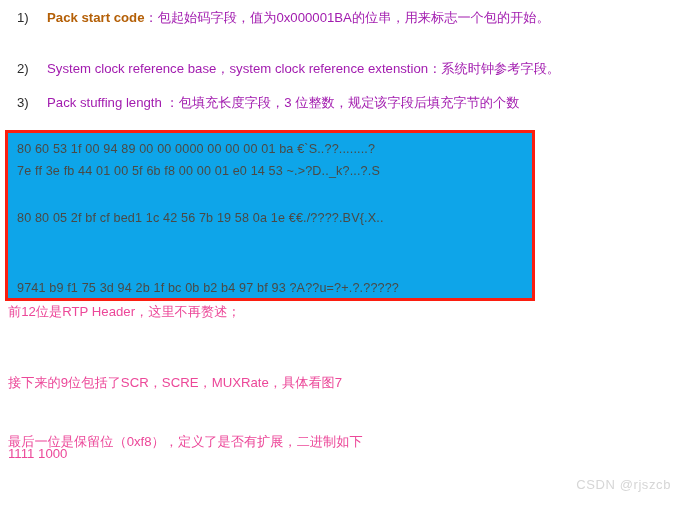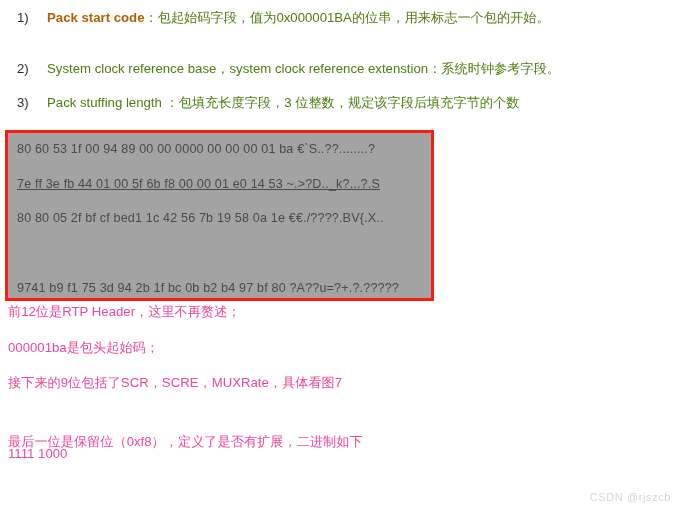--- a/index.html
+++ b/index.html
@@ -47,50 +47,50 @@
     color: #2b2b2b;
   }
   .num-item .body {
     flex: 1 1 auto;
   }
   .num-item .term {
     color: #b45f06;
     font-weight: bold;
   }
   .num-item .rest {
-    color: #4d7c0f;
+    color: #a21caf;
     text-align: center;
   }
 
   #item-1 { top: 10px; position: absolute; left: 0; width: 679px; }
   #item-2 { top: 61px; position: absolute; left: 0; width: 679px; }
   #item-3 { top: 95px; position: absolute; left: 0; width: 679px; }
 
   
   .hex-box {
     position: absolute;
     left: 5px;
     top: 130px;
-    width: 429px;
+    width: 530px;
     height: 171px;
     border: 3px solid #fb1e10;
     box-sizing: border-box;
-    background: #a3a3a3;
+    background: #0ea5e9;
   }
   .hex-line {
     position: absolute;
     left: 9px;
     font-size: 12.6px;
     line-height: 14px;
     color: #4a4a46;
     white-space: pre;
     letter-spacing: 0.15px;
   }
   .hex-line.l0 { top: 9px; }
-  .hex-line.l1 { top: 44px; text-decoration: underline; }
+  .hex-line.l1 { top: 31px; }
   .hex-line.l2 { top: 78px; }
   .hex-line.l3 { top: 113px; }
   .hex-line.l4 { top: 148px; }
 
   
   .para {
     position: absolute;
     left: 8px;
     font-size: 13.2px;
     line-height: 15px;
@@ -101,22 +101,22 @@
   #para-1 { top: 340px; }
   #para-2 { top: 375px; }
   #para-3 { top: 434px; }
   #para-4 { top: 446px; }
   #para-5 { top: 481px; }
 
   
   .watermark {
     position: absolute;
     right: 8px;
-    bottom: 8px;
-    font-size: 11px;
+    bottom: 19px;
+    font-size: 13px;
     color: #d6d6d6;
     letter-spacing: 0.6px;
     white-space: nowrap;
     user-select: none;
   }
 </style>
 </head>
 <body>
 
 <div class="page">
@@ -137,24 +137,23 @@
       <span class="marker">3)</span>
       <span class="body"><span class="rest">Pack stuffing length ：包填充长度字段，3 位整数，规定该字段后填充字节的个数</span></span>
     </div>
 
   </div>
 
   <div class="hex-box">
     <div class="hex-line l0">80 60 53 1f 00 94 89 00 00 0000 00 00 00 01 ba €`S..??........?</div>
     <div class="hex-line l1">7e ff 3e fb 44 01 00 5f 6b f8 00 00 01 e0 14 53 ~.&gt;?D.._k?...?.S</div>
     <div class="hex-line l2">80 80 05 2f bf cf bed1 1c 42 56 7b 19 58 0a 1e €€./????.BV{.X..</div>
-    <div class="hex-line l4">9741 b9 f1 75 3d 94 2b 1f bc 0b b2 b4 97 bf 80 ?A??u=?+.?.?????</div>
+    <div class="hex-line l4">9741 b9 f1 75 3d 94 2b 1f bc 0b b2 b4 97 bf 93 ?A??u=?+.?.?????</div>
   </div>
 
   <div class="para" id="para-0">前12位是RTP Header，这里不再赘述；</div>
-  <div class="para" id="para-1">000001ba是包头起始码；</div>
   <div class="para" id="para-2">接下来的9位包括了SCR，SCRE，MUXRate，具体看图7</div>
   <div class="para" id="para-3">最后一位是保留位（0xf8），定义了是否有扩展，二进制如下</div>
   <div class="para" id="para-4">1111 1000</div>
 
   <div class="watermark">CSDN @rjszcb</div>
 
 </div>
 
 </body></html>

